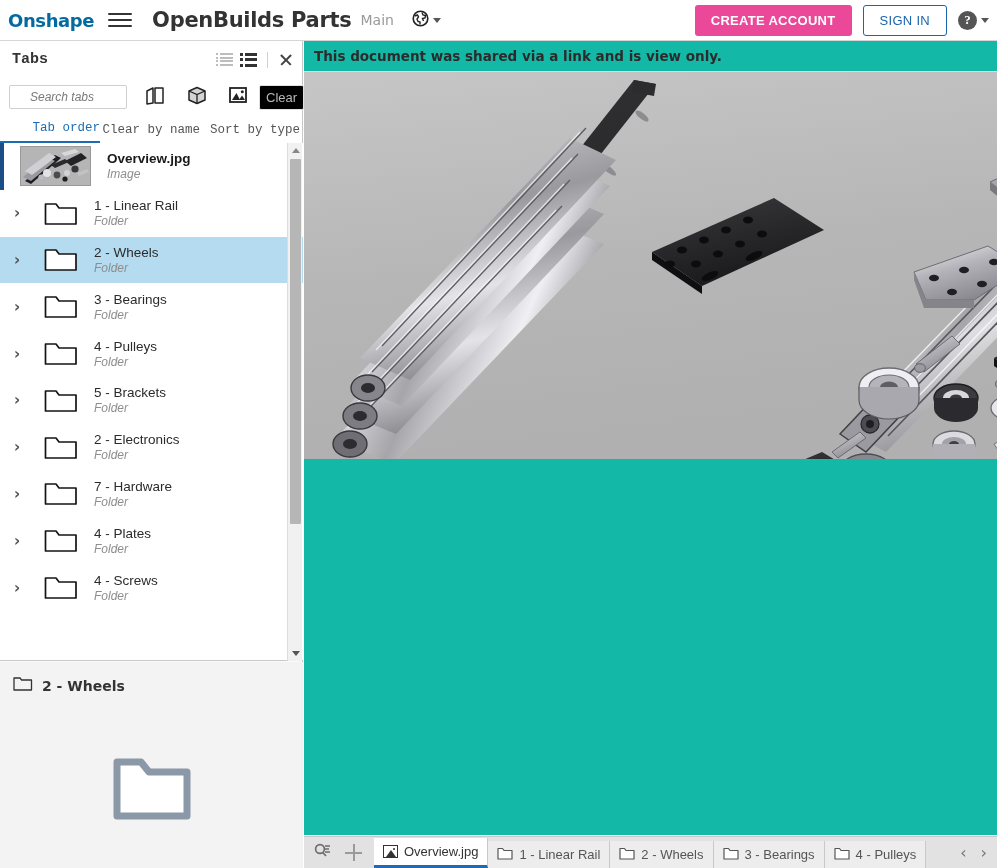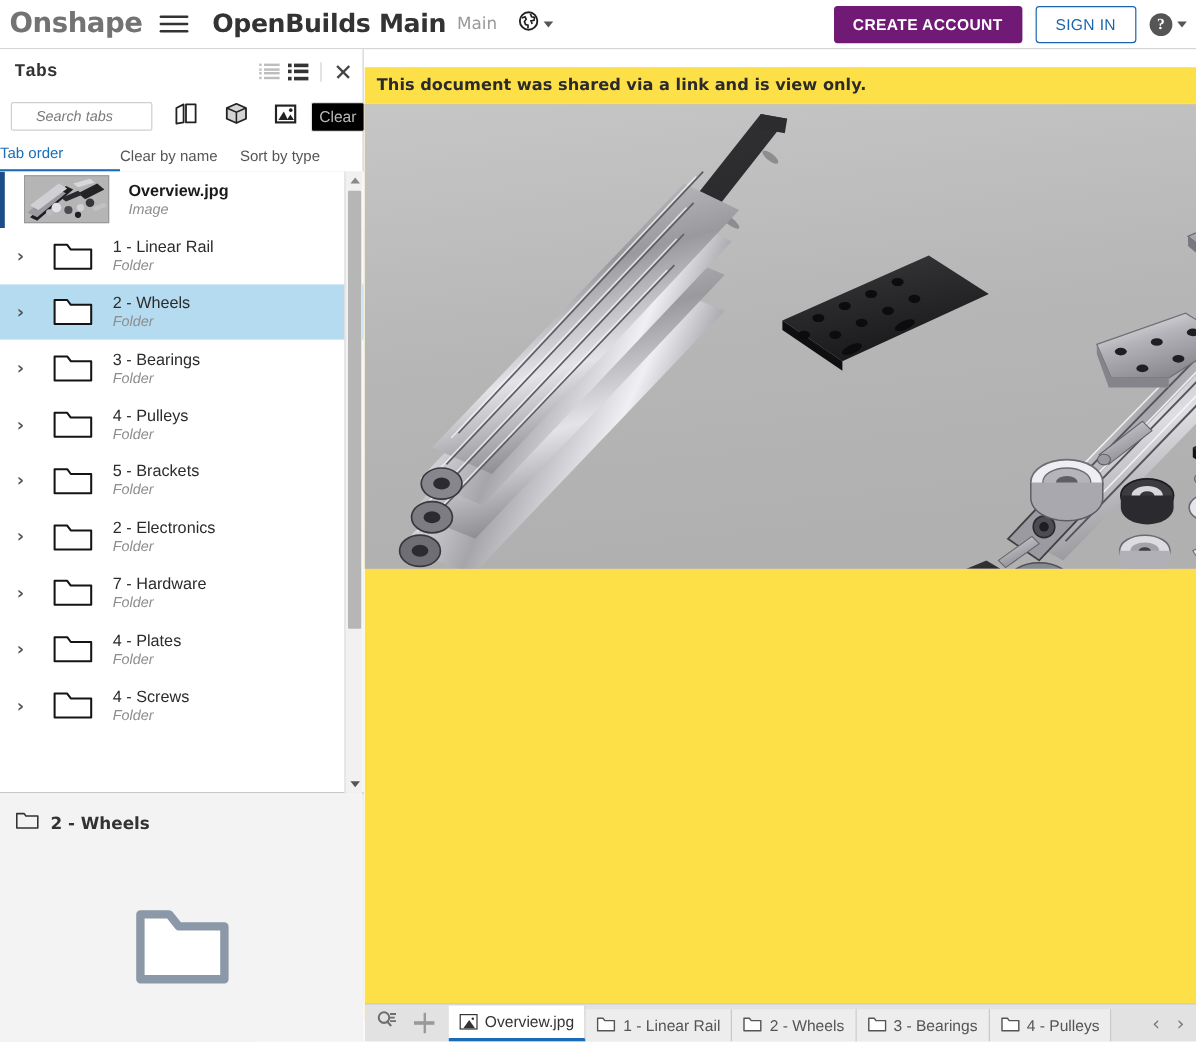--- a/index.html
+++ b/index.html
@@ -16,21 +16,21 @@
 
   
   .topbar {
     position: absolute; left: 0; top: 0; width: 997px; height: 41px;
     background: #ffffff;
     border-bottom: 1px solid #d6d6d6;
     display: flex; align-items: center;
     box-sizing: border-box;
   }
   .brand {
-    font-size: 23px; font-weight: bold; color: #737373;
+    font-size: 18px; font-weight: bold; color: #0369a1;
     margin-left: 8px; letter-spacing: -0.4px;
     font-family: "DejaVu Sans", sans-serif;
     text-align: center;
   }
   .hamburger {
     width: 24px; height: 24px; margin-left: 14px;
     display: flex; flex-direction: column; justify-content: center;
     gap: 4px; cursor: pointer;
   }
   .hamburger span {
@@ -53,21 +53,21 @@
     width: 0; height: 0;
     border-left: 4px solid transparent;
     border-right: 4px solid transparent;
     border-top: 5px solid #555;
   }
   .topbar-right {
     margin-left: auto; display: flex; align-items: center; gap: 11px;
     margin-right: 8px;
   }
   .btn-create {
-    background: #701a75; color: #fff;
+    background: #ec4899; color: #fff;
     font-size: 13px; font-weight: bold; letter-spacing: 0.3px;
     padding: 0 16px; height: 31px; line-height: 31px;
     border: none; border-radius: 3px; cursor: pointer;
     font-family: "Liberation Sans", sans-serif;
   }
   .btn-signin {
     background: #fff; color: #1b65ac;
     font-size: 13px; letter-spacing: 0.3px;
     padding: 0 16px; height: 31px; line-height: 29px;
     border: 1px solid #1b65ac; border-radius: 3px; cursor: pointer;
@@ -146,22 +146,22 @@
     color: #b9b9b9; font-size: 13px; border-radius: 2px;
     font-family: "Liberation Sans", sans-serif;
     cursor: default;
   }
   .sort-row {
     height: 27px; display: flex; align-items: flex-end;
     background: #fff; border-bottom: 1px solid #dcdcdc;
   }
   .sort-tab {
     font-size: 12.5px; color: #555; cursor: pointer;
-    padding-bottom: 6px; text-align: left;
-    font-family: Liberation Sans, sans-serif;
+    padding-bottom: 6px; text-align: right;
+    font-family: Liberation Mono, monospace;
   }
   .sort-tab.s1 { width: 100px; }
   .sort-tab.s2 { width: 100px; }
   .sort-tab.s3 { width: 100px; }
   .sort-tab.active {
     color: #1b6cb4; border-bottom: 2px solid #1b6cb4;
   }
 
   
   .tab-list {
@@ -247,23 +247,23 @@
   .preview-title {
     font-size: 14px; font-weight: bold; color: #333;
     font-family: "DejaVu Sans", sans-serif;
   }
   .preview-big-folder {
     position: absolute; left: 111px; top: 713px;
   }
 
   
   .main-area {
-    position: absolute; left: 304px; top: 56px;
+    position: absolute; left: 304px; top: 41px;
     width: 693px; height: 794px;
-    background: #fde047; box-sizing: border-box;
+    background: #14b8a6; box-sizing: border-box;
   }
   .share-notice {
     height: 31px; display: flex; align-items: center;
     padding-left: 10px; box-sizing: border-box;
     border-bottom: 1px solid #dcdcdc;
     font-size: 13.5px; font-weight: bold; color: #2b2b2b;
     font-family: "DejaVu Sans", sans-serif;
   }
   .image-stage {
     position: relative; width: 693px; height: 387px;
@@ -325,21 +325,21 @@
 </head>
 <body>
 
 <div class="topbar">
   <div class="brand">Onshape</div>
   <div class="hamburger">
     <span></span>
       <span></span>
       <span></span>
   </div>
-  <div class="doc-title">OpenBuilds Main</div>
+  <div class="doc-title">OpenBuilds Parts</div>
   <div class="doc-branch">Main</div>
   <div class="globe-wrap">
     <span>
       <svg width="17" height="17" viewBox="0 0 17 17">
         <circle cx="8.5" cy="8.5" r="7.3" fill="none" stroke="#222" stroke-width="1.6"></circle>
         <path d="M3 6 L5.5 5 L6.5 7 L5 9 L6 11.5 L8 12 L8 14.5" fill="none" stroke="#222" stroke-width="1.4"></path>
         <path d="M10 2.5 L11 5 L13.5 5.5 L13 8 L10.5 8.5 L11.5 11" fill="none" stroke="#222" stroke-width="1.4"></path>
       </svg>
     </span>
     <span class="caret-down"></span>

